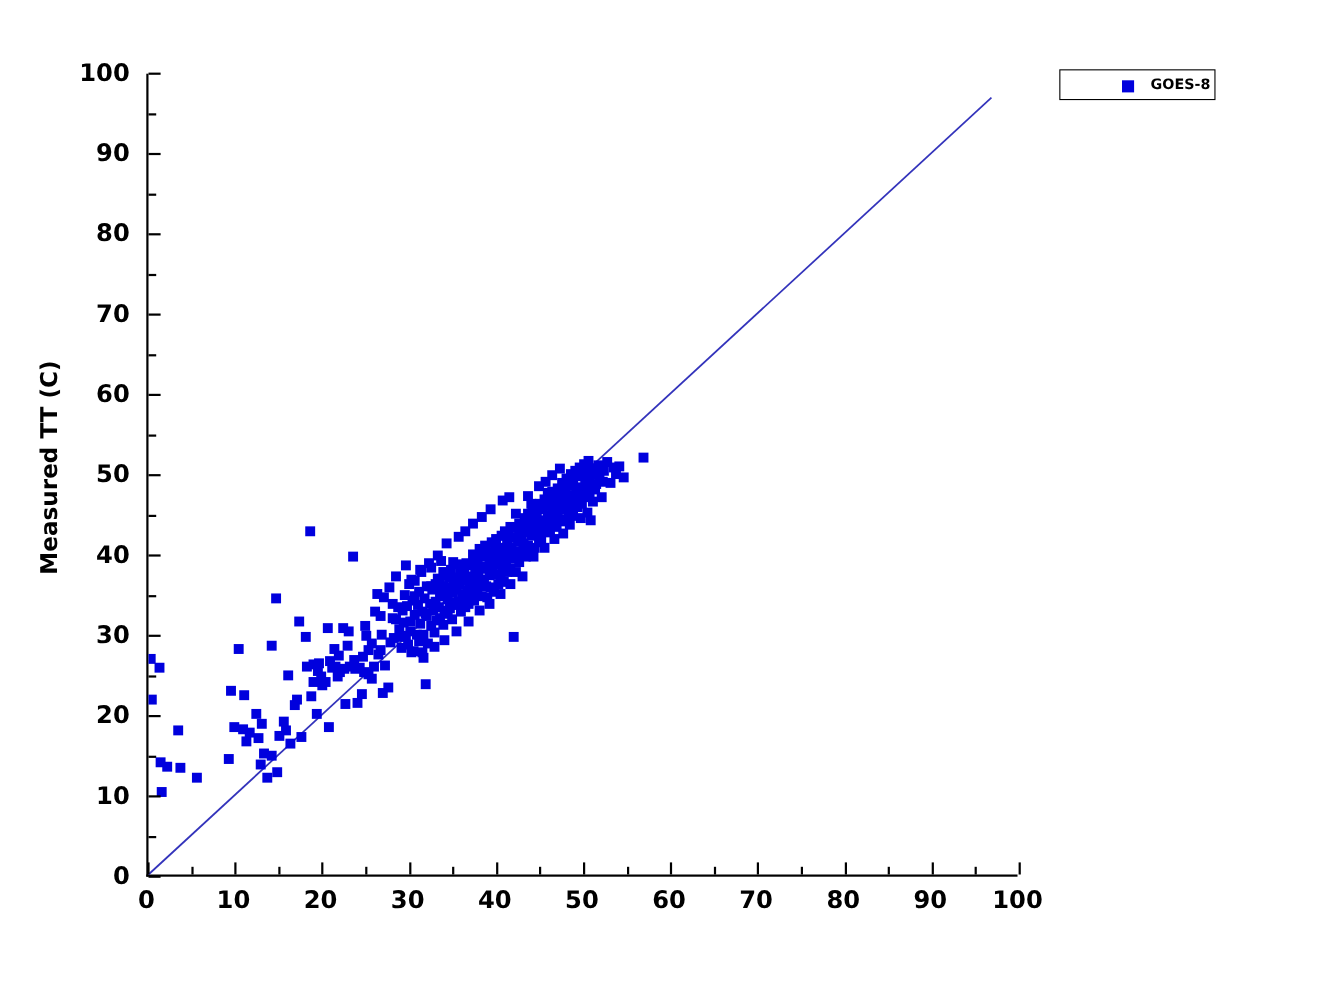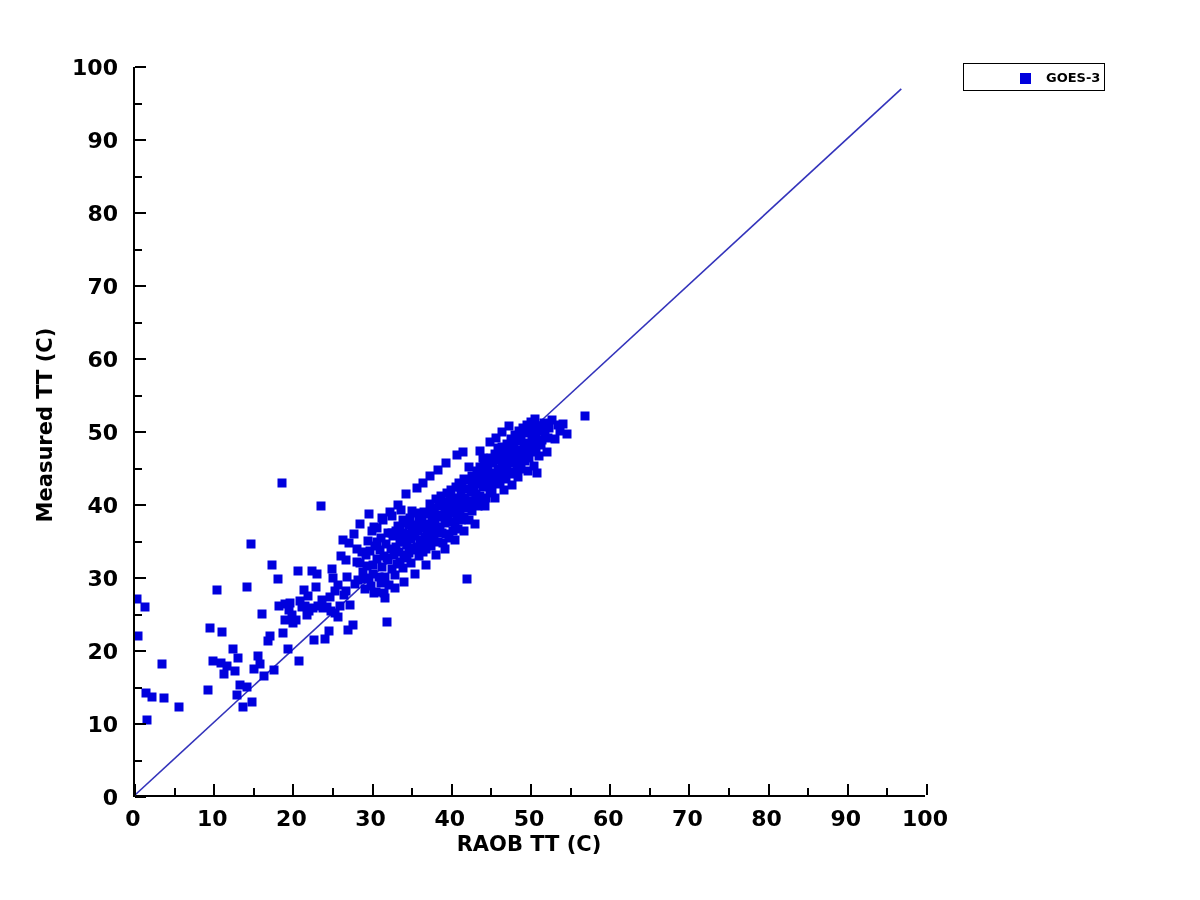--- a/index.html
+++ b/index.html
@@ -190,21 +190,21 @@
       <span class="stat-cell stat-c2">GOES-16 RMS = 5.4456</span>
     </div>
     <div class="stat-row">
       <span class="stat-cell stat-c0">Sample Size = 384</span>
       <span class="stat-cell stat-c1">Mean RAOB = 34.3776</span>
     </div>
   </div>
 
   <div id="legend">
     <span id="legend-swatch"></span>
-    <span id="legend-label">GOES-3</span>
+    <span id="legend-label">GOES-8</span>
   </div>
 
   <div id="plot-area">
     <svg id="refline" viewBox="0 0 792 730" preserveAspectRatio="none">
       <line id="refline-seg" x1="0" y1="730" x2="768.24" y2="21.899999999999977" stroke="#3333bb" stroke-width="1.6"></line>
     </svg>
     <div id="data-layer">
         <div class="marker" style="left: 2.376px; top: 532.17px; background: rgb(0, 0, 221);"></div>
         <div class="marker" style="left: 3.168px; top: 568.67px; background: rgb(0, 0, 221);"></div>
         <div class="marker" style="left: 9.504px; top: 540.2px; background: rgb(0, 0, 221);"></div>
@@ -664,16 +664,15 @@
       <div class="ticklabel-y" style="top: 578px;">30</div>
       <div class="ticklabel-y" style="top: 505px;">40</div>
       <div class="ticklabel-y" style="top: 432px;">50</div>
       <div class="ticklabel-y" style="top: 359px;">60</div>
       <div class="ticklabel-y" style="top: 286px;">70</div>
       <div class="ticklabel-y" style="top: 213px;">80</div>
       <div class="ticklabel-y" style="top: 140px;">90</div>
       <div class="ticklabel-y" style="top: 67px;">100</div>
     </div>
 
-  <div id="xlabel">RAOB TT (C)</div>
   <div id="ylabel">Measured TT (C)</div>
 
 </div>
 
 </body></html>

